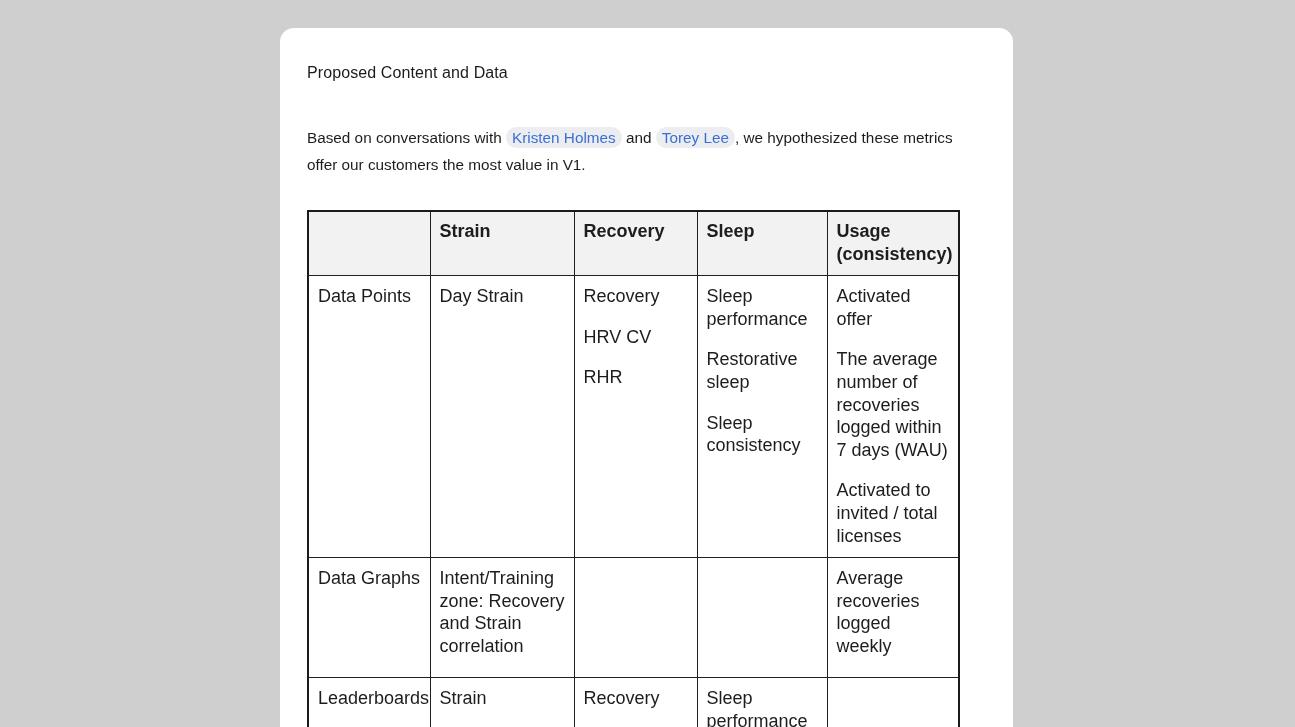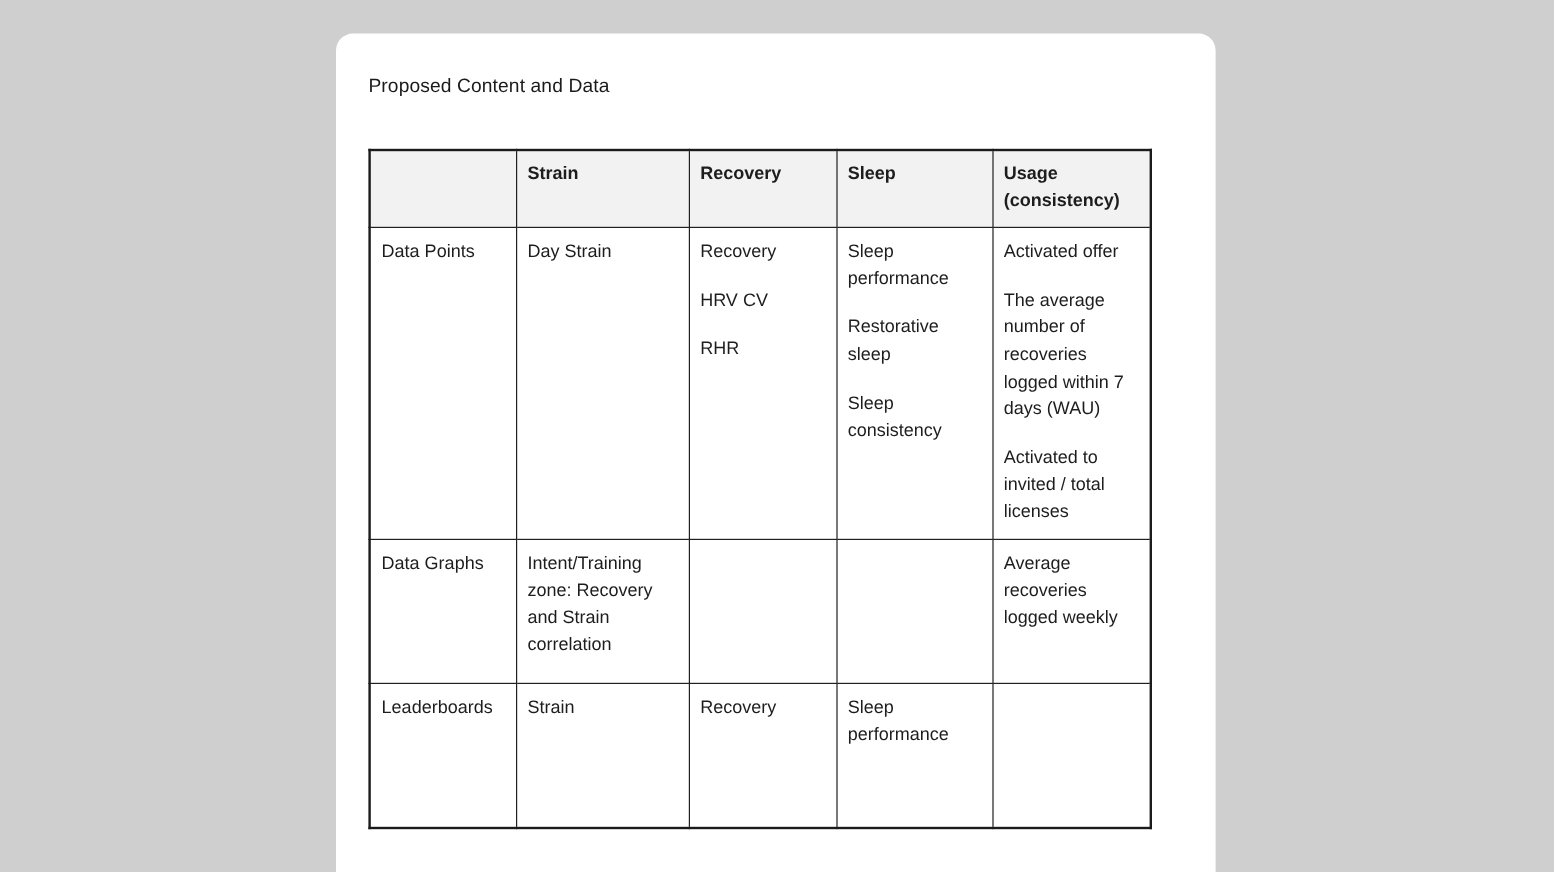--- a/index.html
+++ b/index.html
@@ -62,21 +62,21 @@
     table-layout: fixed;
     width: 651px;
     border: 2px solid #1b1b1b;
   }
 
   #metrics-table td,
   #metrics-table th {
     border: 1.6px solid #202020;
     vertical-align: top;
     padding: 9px 8px 10px 9px;
-    font-size: 15px;
+    font-size: 18px;
     line-height: 22.6px;
     color: #1d1d1d;
     text-align: left;
     font-weight: 400;
   }
 
   #metrics-table thead th {
     background: #f2f2f2;
     font-weight: 700;
     height: 57px;
@@ -102,20 +102,21 @@
   tr.r-leaderboards td { height: 120px; }
 </style>
 </head>
 <body>
 
 <div id="doc-card">
   <div id="doc-inner">
 
     <h1 id="page-title">Proposed Content and Data</h1>
 
+    <p class="para" id="intro-paragraph"><span>Based on conversations with</span><span>&nbsp;</span><span class="mention">Kristen Holmes</span><span>&nbsp;</span><span>and</span><span>&nbsp;</span><span class="mention">Torey Lee</span><span>, we hypothesized these metrics offer our customers the most value in V1.</span></p>
 
 
     <table id="metrics-table">
       <colgroup>
         <col class="c0">
           <col class="c1">
           <col class="c2">
           <col class="c3">
           <col class="c4">
       </colgroup>

